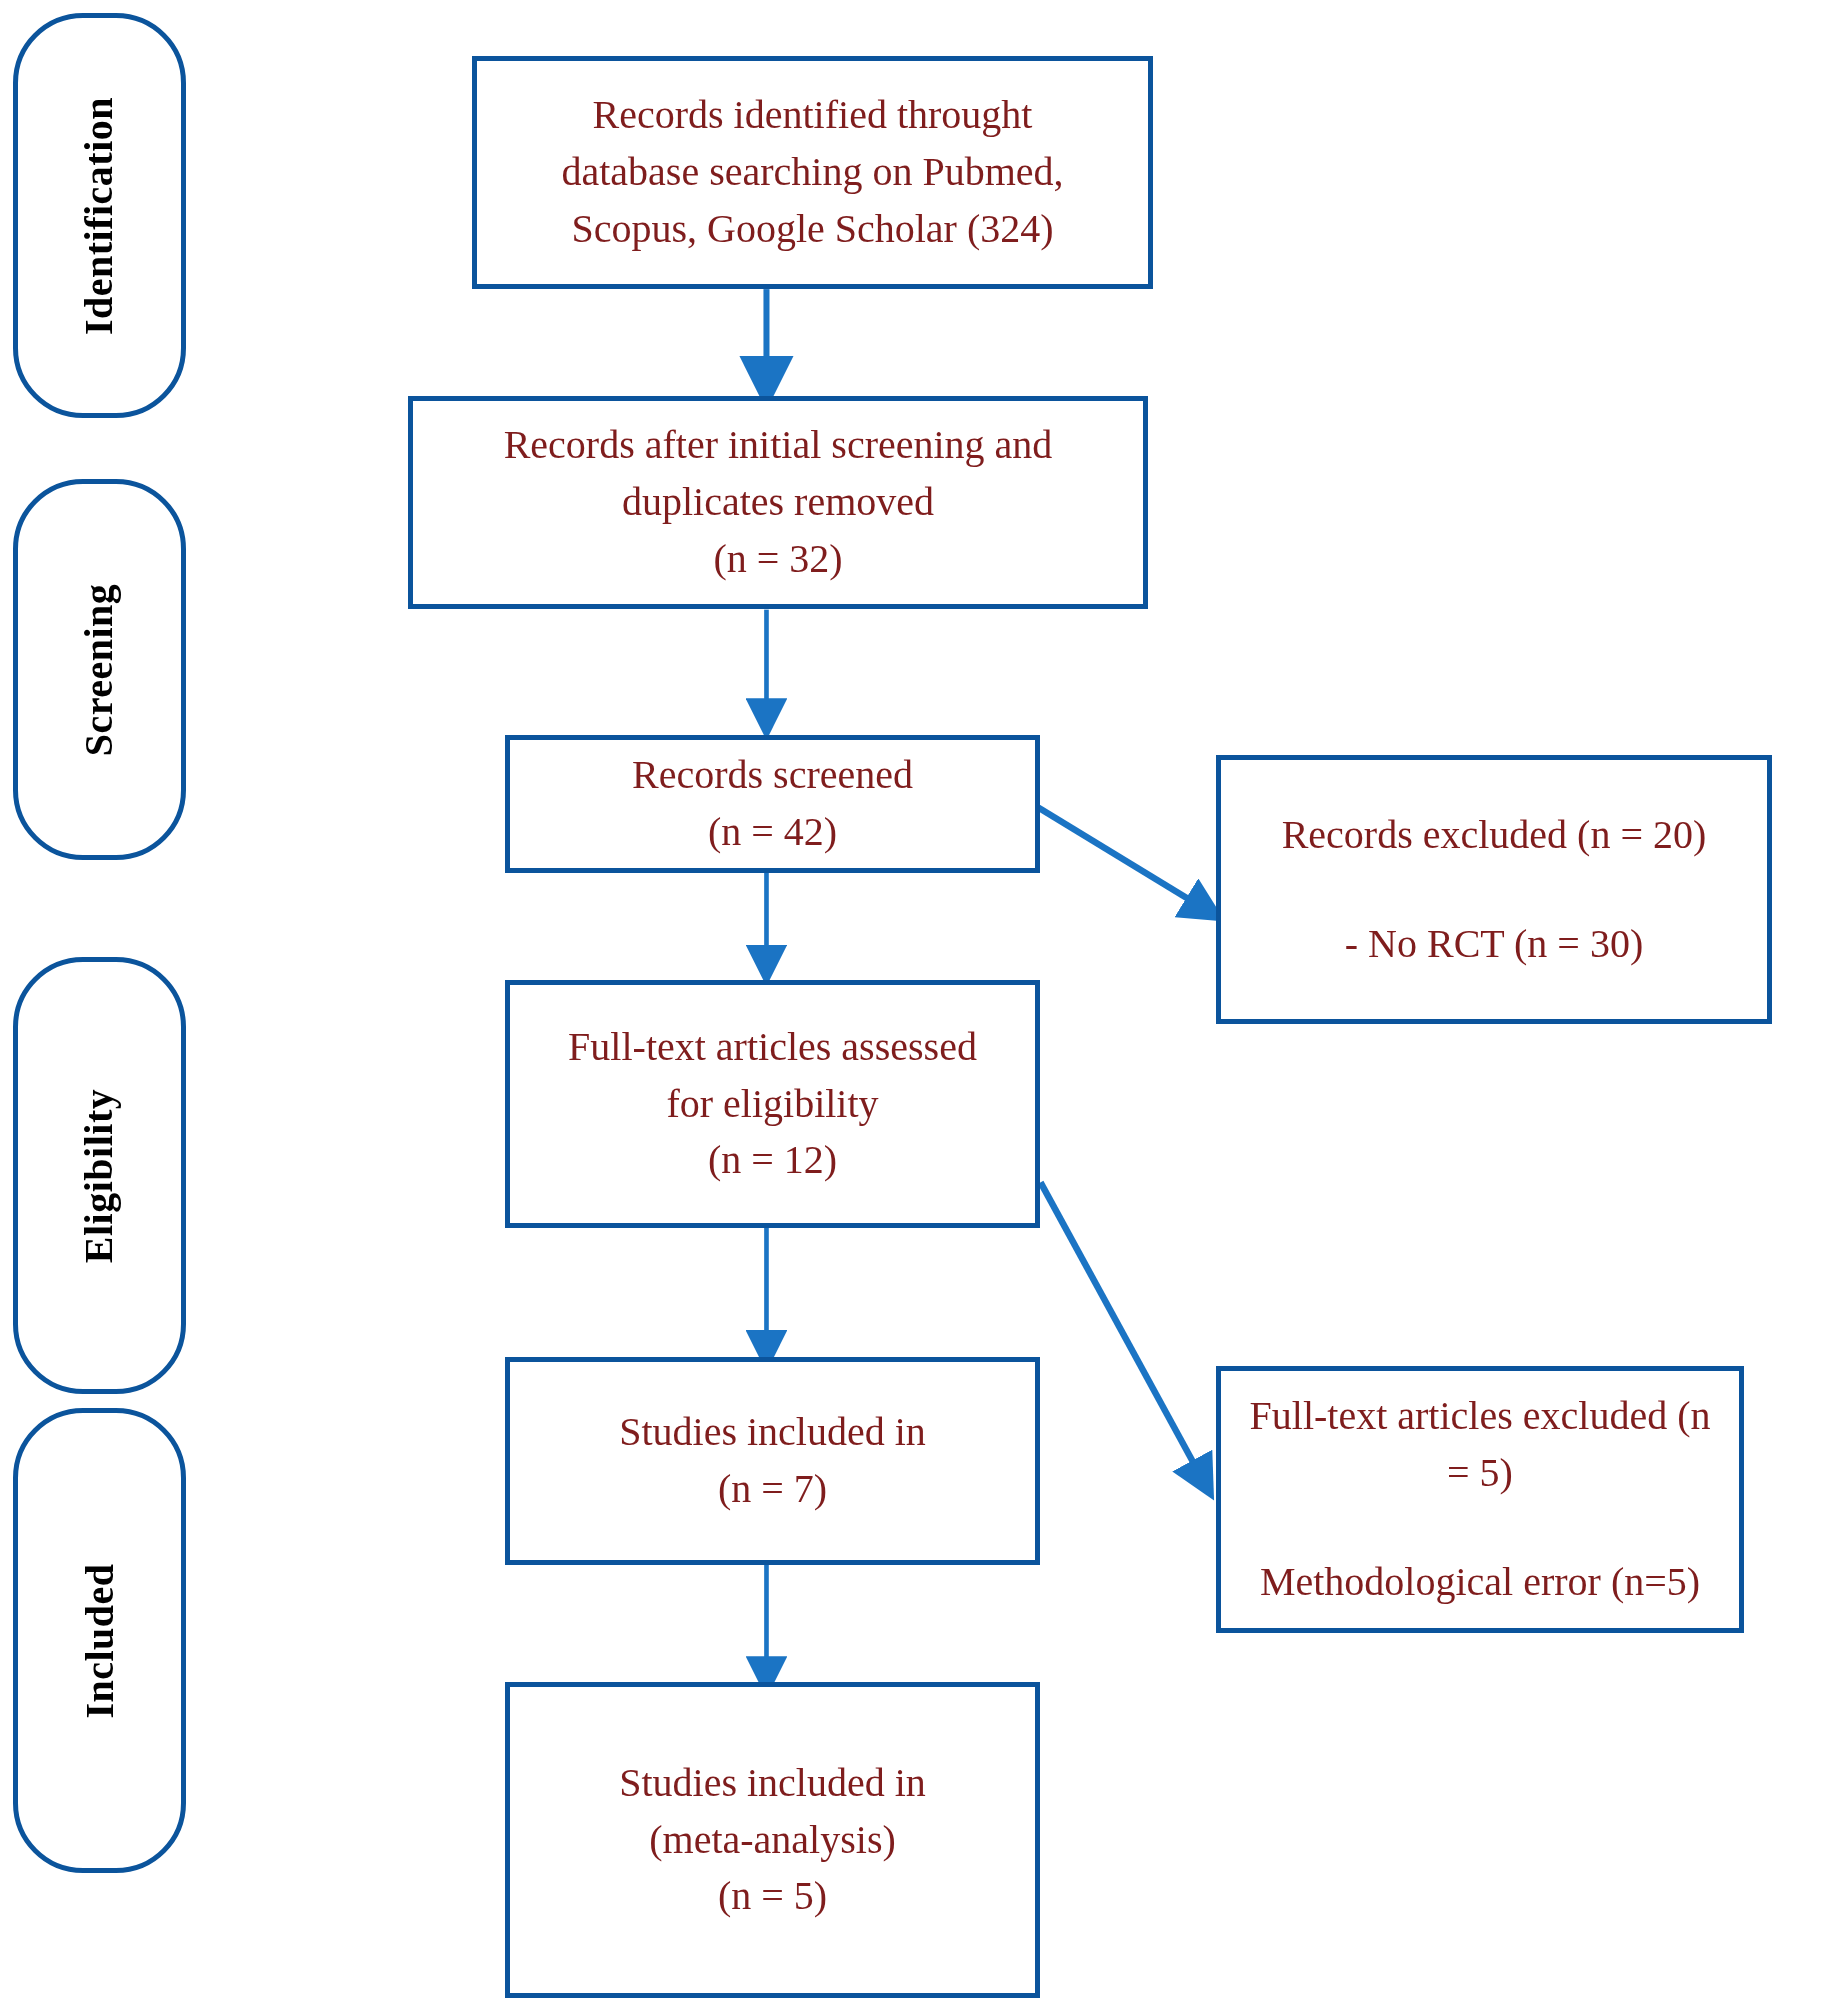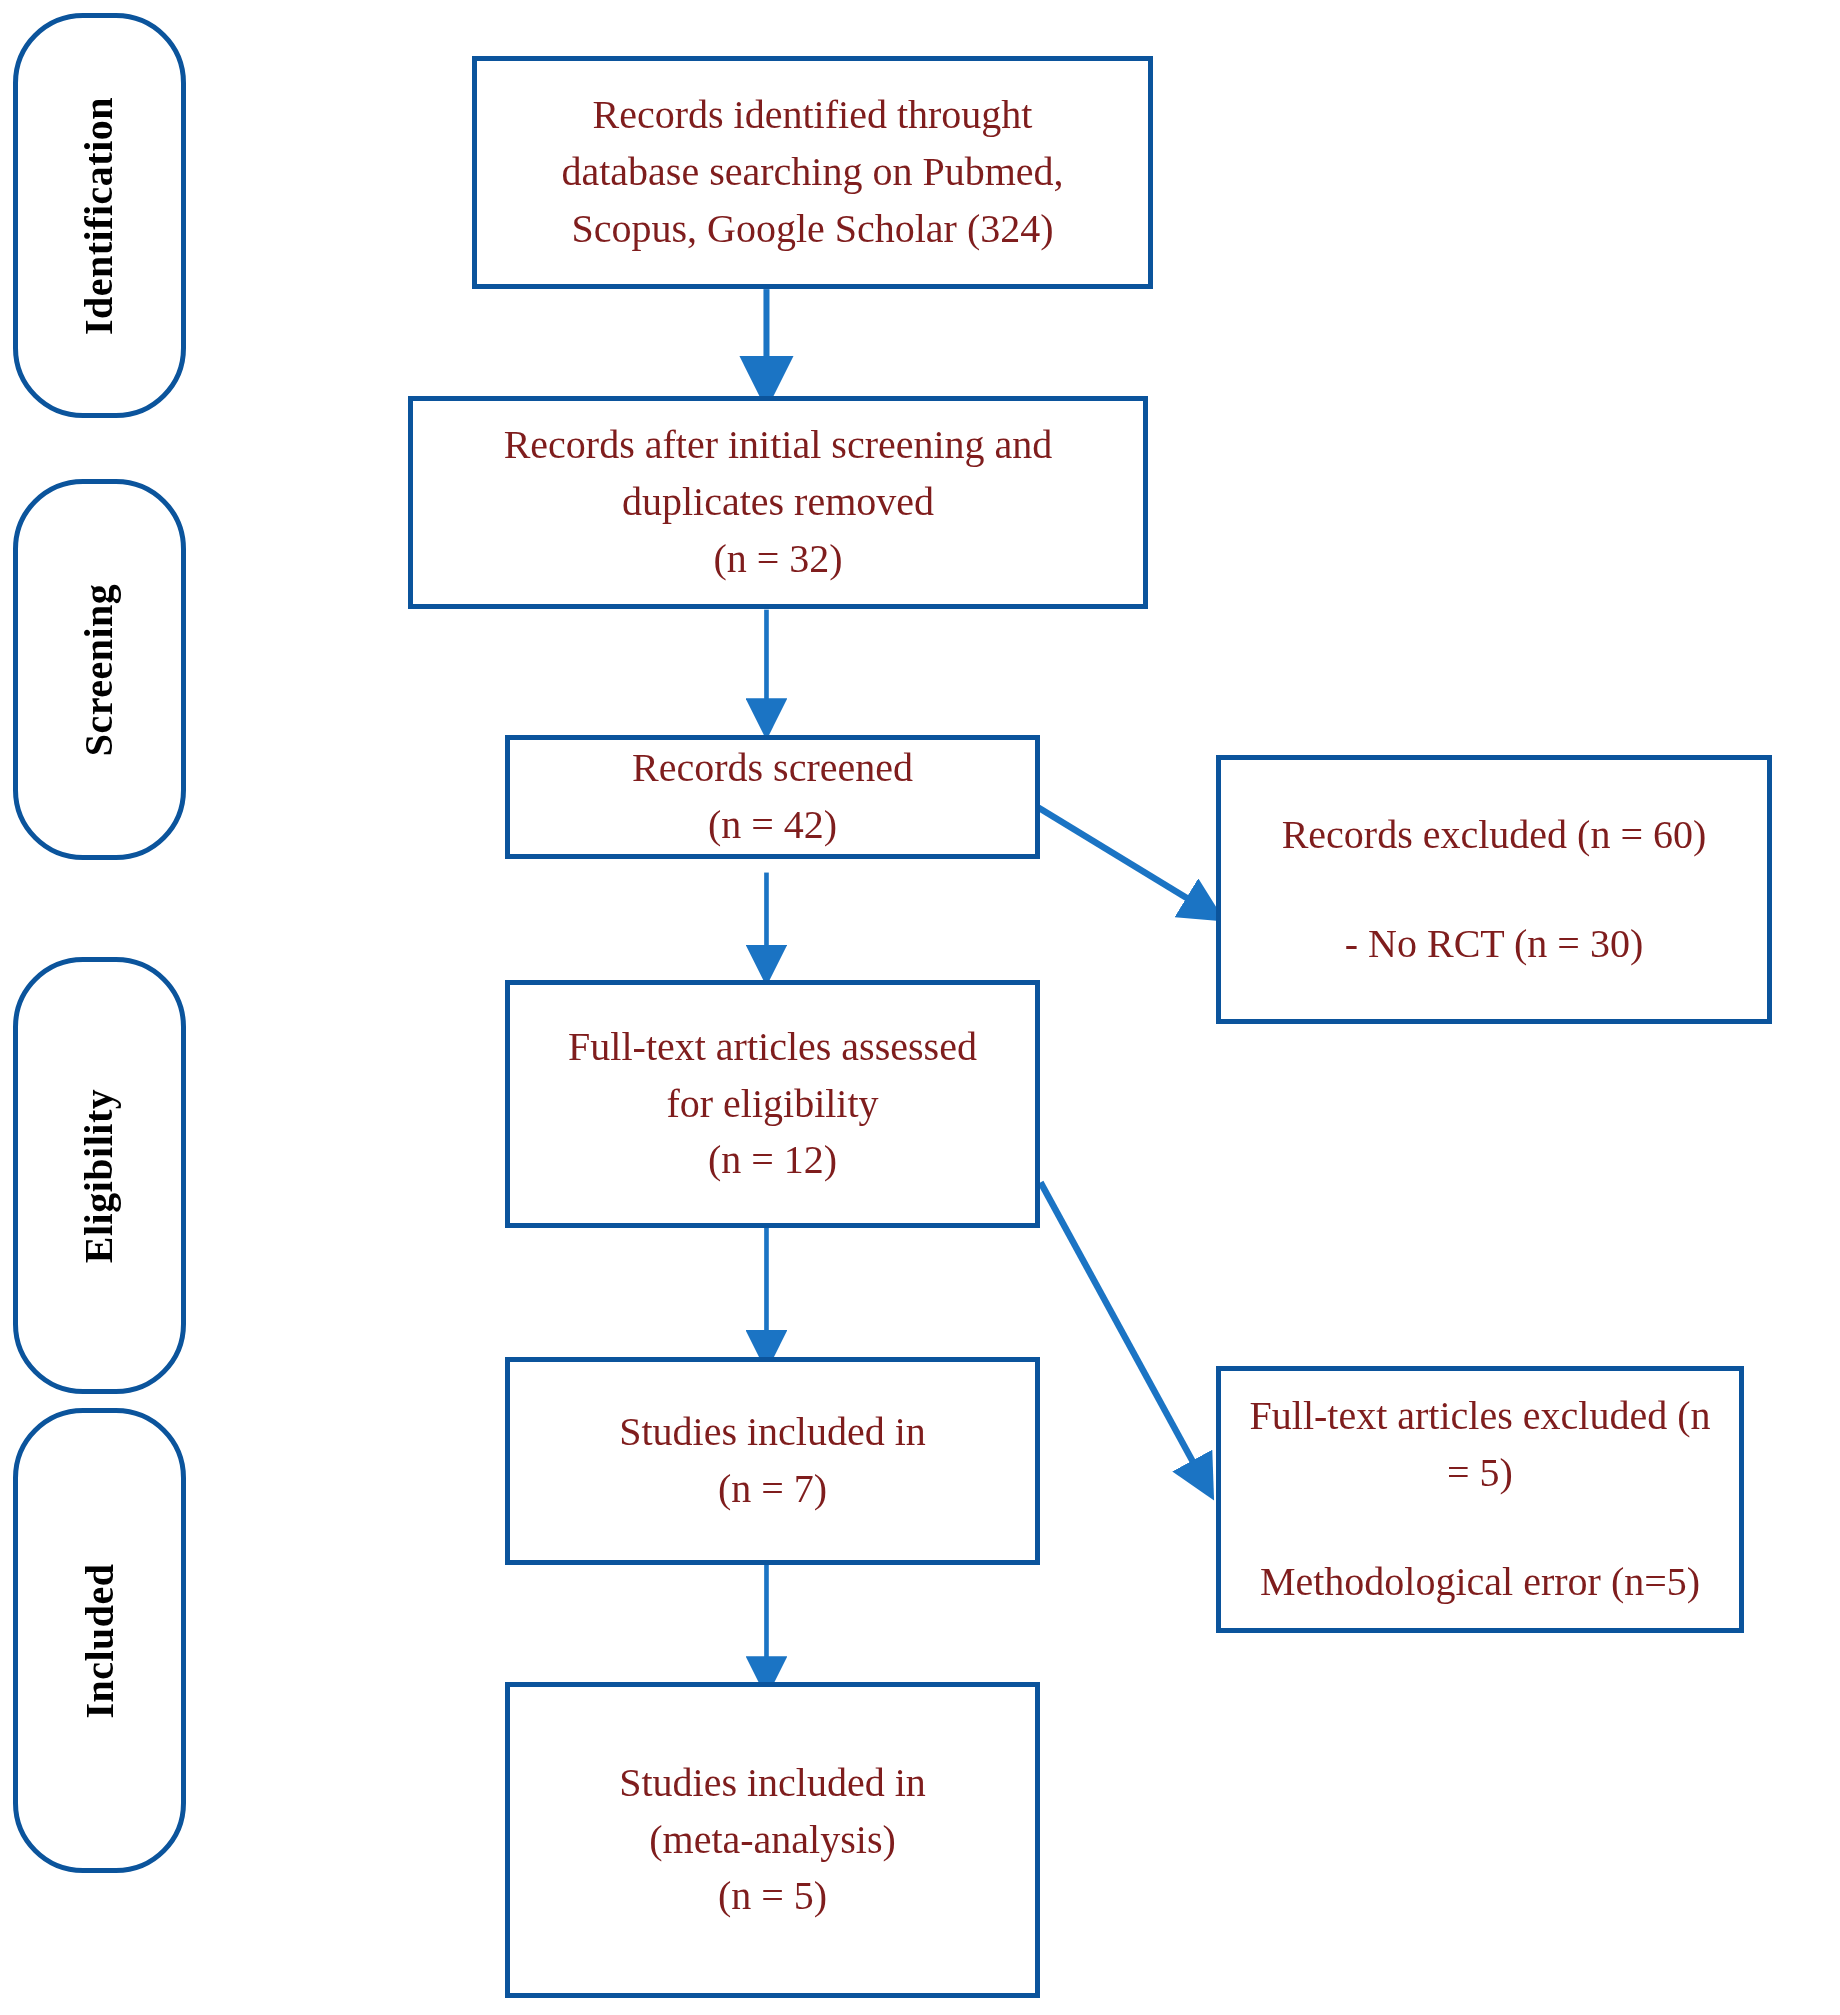--- a/index.html
+++ b/index.html
@@ -138,27 +138,27 @@
     <div class="line">database searching on Pubmed,</div>
     <div class="line">Scopus, Google Scholar (324)</div>
   </div>
 
   <div class="flow-box" style="left:408px; top:396px; width:740px; height:213px;">
     <div class="line">Records after initial screening and</div>
     <div class="line">duplicates removed</div>
     <div class="line">(n = 32)</div>
   </div>
 
-  <div class="flow-box" style="left:505px; top:735px; width:535px; height:124px;">
+  <div class="flow-box" style="left:505px; top:735px; width:535px; height:138px;">
     <div class="line">Records screened</div>
     <div class="line">(n = 42)</div>
   </div>
 
   <div class="flow-box spaced" style="left:1216px; top:755px; width:556px; height:269px;">
-    <div class="line">Records excluded (n = 60)</div>
+    <div class="line">Records excluded (n = 20)</div>
     <div class="line">- No RCT (n = 30)</div>
   </div>
 
   <div class="flow-box" style="left:505px; top:980px; width:535px; height:248px;text-align:center;">
     <div class="line">Full-text articles assessed</div>
     <div class="line">for eligibility</div>
     <div class="line">(n = 12)</div>
   </div>
 
   <div class="flow-box spaced" style="left:1216px; top:1366px; width:528px; height:267px;">

